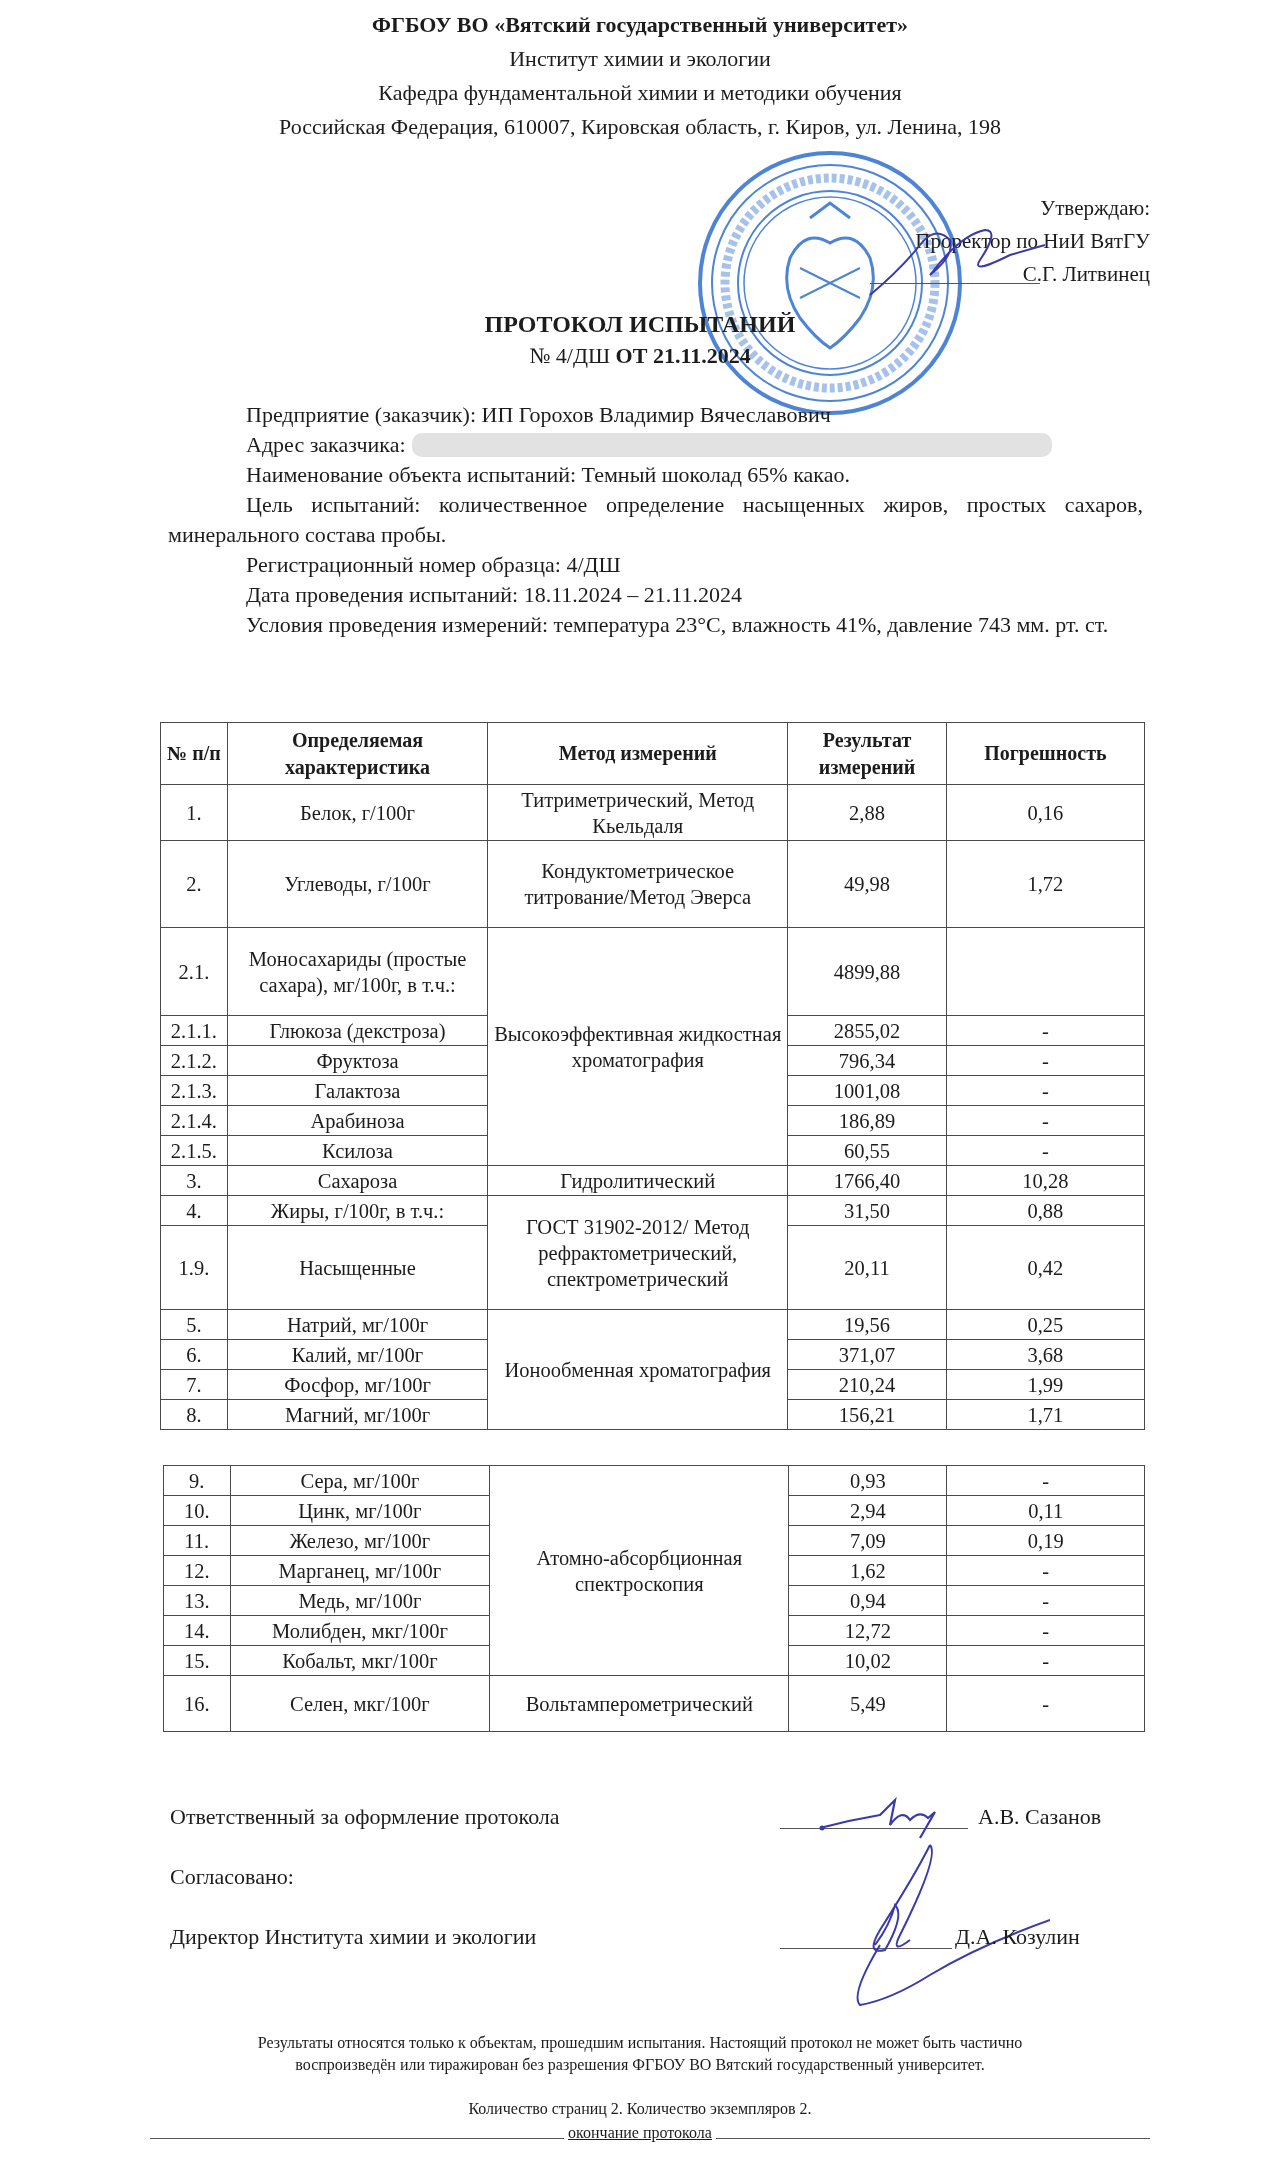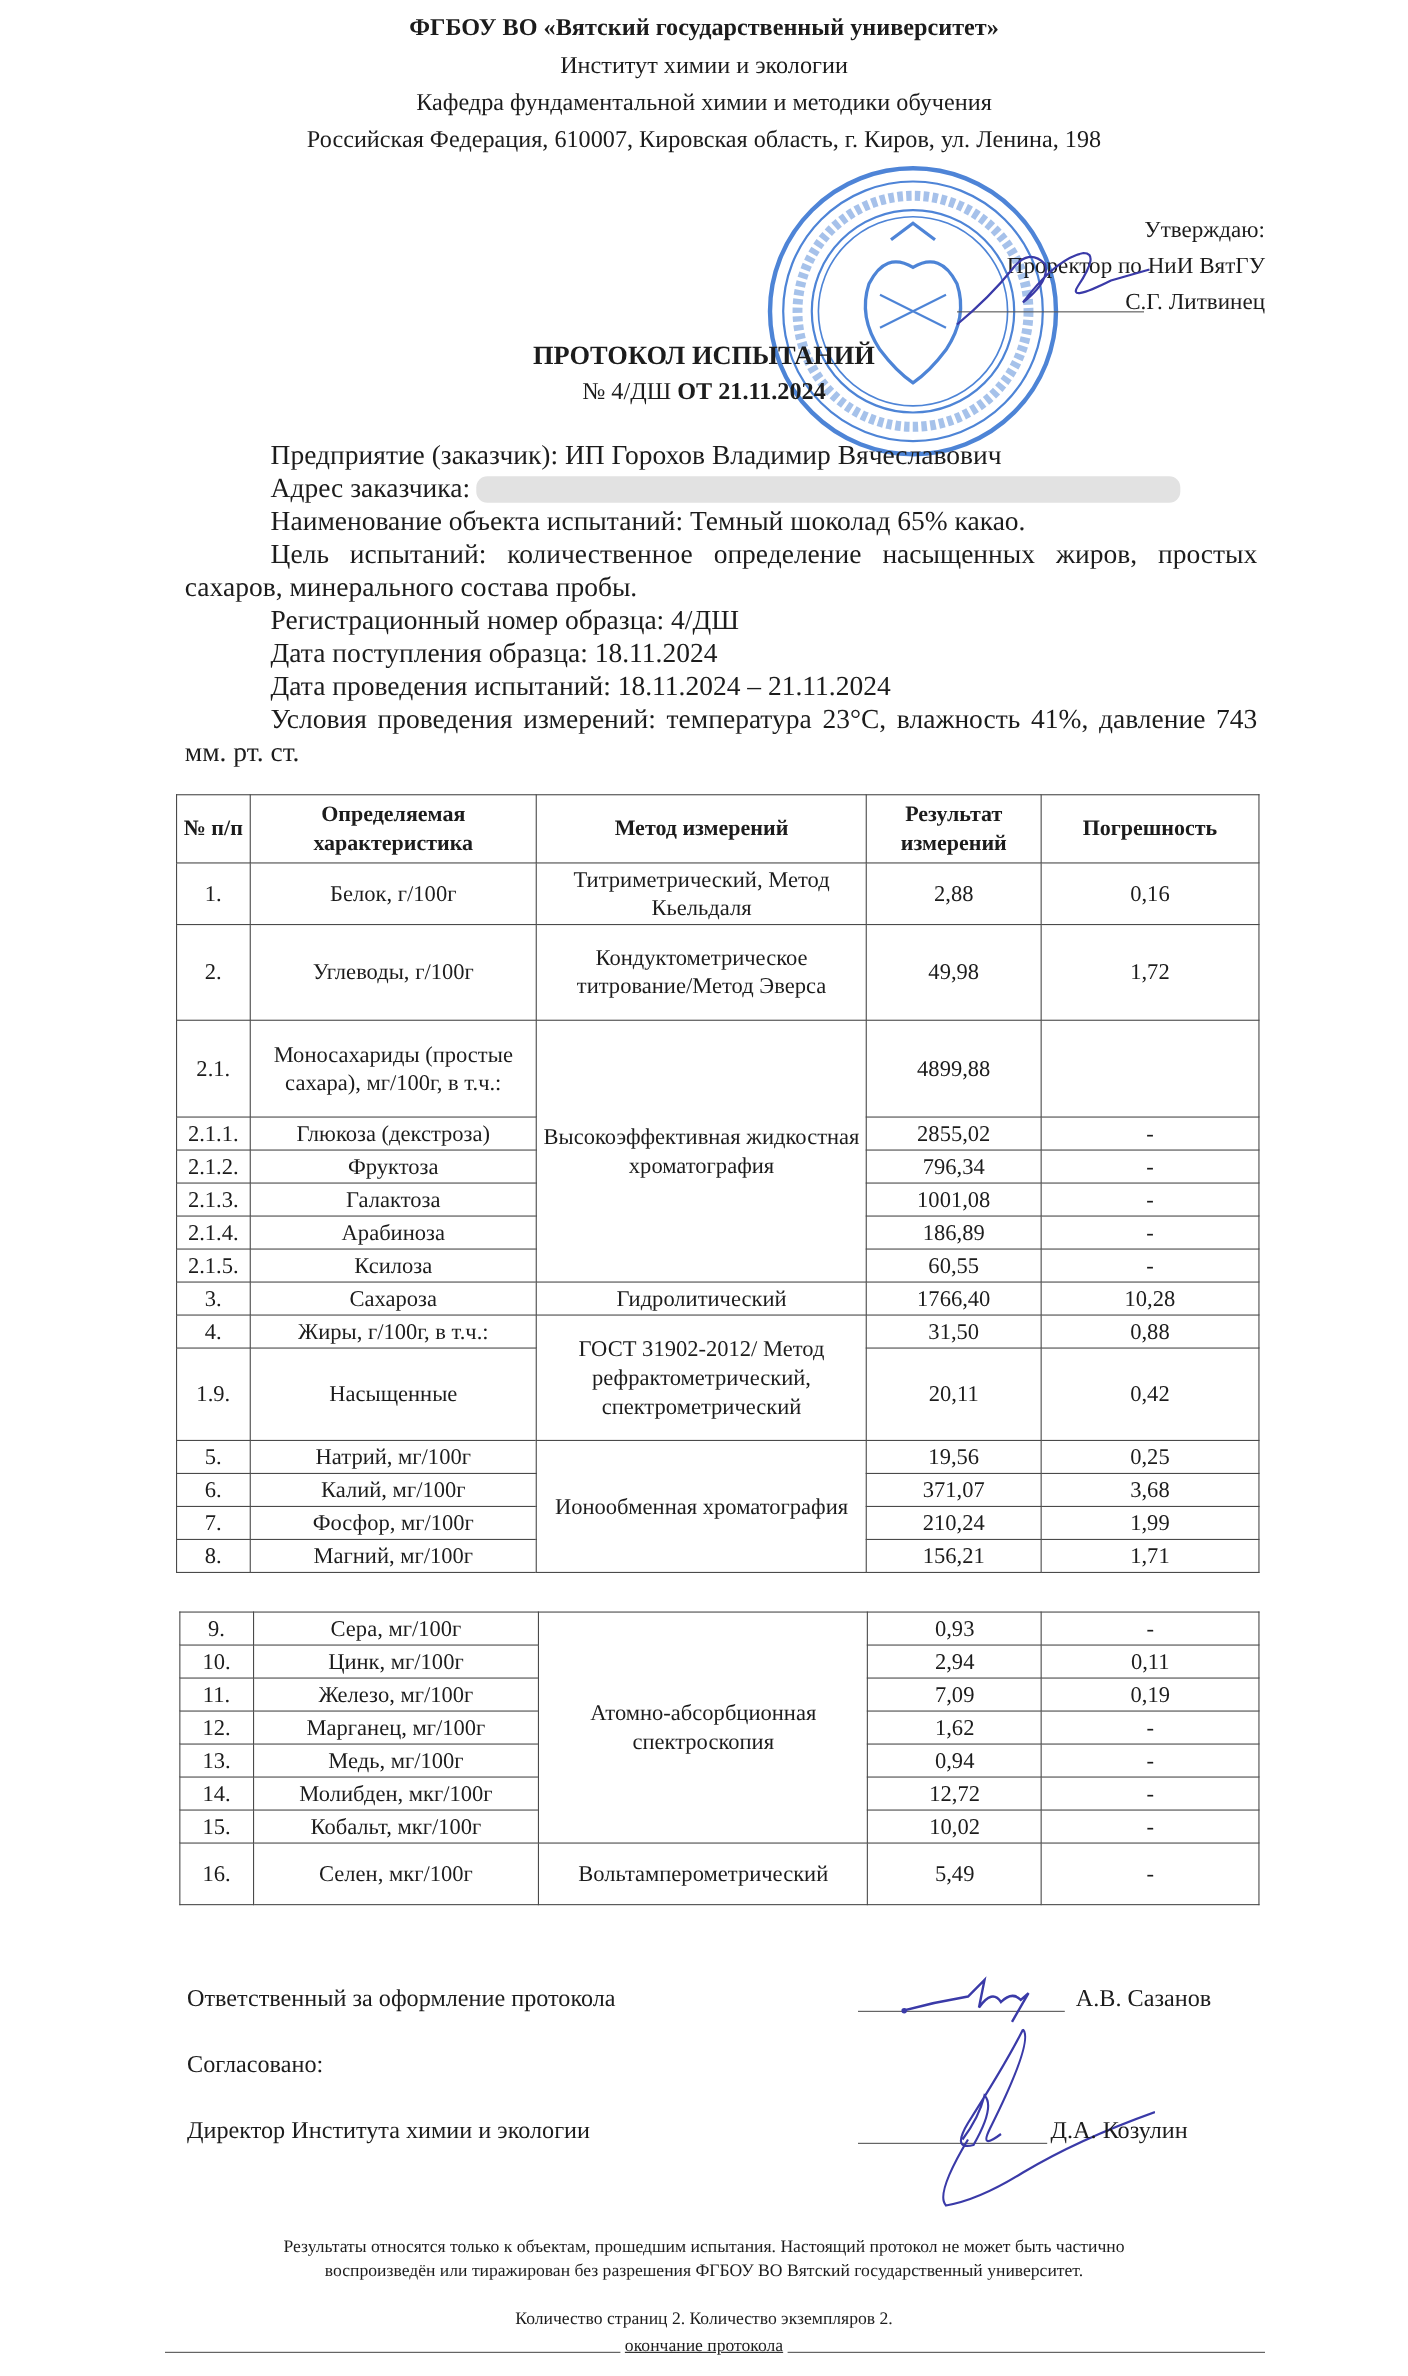--- a/index.html
+++ b/index.html
@@ -5,21 +5,21 @@
   html, body { margin: 0; padding: 0; background: #ffffff; }
   body { width: 1280px; height: 2160px; position: relative; overflow: hidden;
          font-family: "Liberation Serif", "DejaVu Serif", serif; color: #1c1c1c; }
   .abs { position: absolute; }
   .center { left: 0; width: 1280px; text-align: center; }
   .hdr-line { font-size: 22px; line-height: 34px; }
   .hdr-bold { font-weight: bold; }
   .approve { right: 130px; text-align: right; font-size: 21px; line-height: 33px; }
   .title { font-size: 24px; font-weight: bold; line-height: 32px; }
   .subtitle { font-size: 22px; line-height: 32px; }
-  .info { left: 168px; width: 975px; font-size: 25px; line-height: 30px; text-align: justify; }
+  .info { left: 168px; width: 975px; font-size: 22px; line-height: 30px; text-align: justify; }
   .info p { margin: 0; text-indent: 78px; }
   .redact { display: inline-block; width: 640px; height: 24px; background: #e2e2e2;
             border-radius: 10px; vertical-align: -5px; margin-left: 6px; }
   table { border-collapse: collapse; position: absolute; left: 160px; width: 985px;
           font-size: 20.5px; table-layout: fixed; }
   td, th { border: 1.3px solid #4a4a4a; text-align: center; vertical-align: middle;
            padding: 0 3px; line-height: 26px; }
   th { font-weight: bold; font-size: 20px; line-height: 27px; }
   .c1 { width: 59px; } .c2 { width: 230px; } .c3 { width: 265px; }
   .c4 { width: 140px; } .c5 { width: 175px; }
@@ -62,21 +62,20 @@
   <span>№ 4/ДШ</span>
   <b>ОТ 21.11.2024</b>
 </div>
 
 <div class="abs info" style="top:400px;">
   <p>Предприятие (заказчик): ИП Горохов Владимир Вячеславович</p>
   <p><span>Адрес заказчика:</span><span class="redact"></span></p>
   <p>Наименование объекта испытаний: Темный шоколад 65% какао.</p>
   <p>Цель испытаний: количественное определение насыщенных жиров, простых сахаров, минерального состава пробы.</p>
   <p>Регистрационный номер образца: 4/ДШ</p>
-  <p>Дата поступления образца: 18.11.2024</p>
   <p>Дата проведения испытаний: 18.11.2024 – 21.11.2024</p>
   <p>Условия проведения измерений: температура 23°С, влажность 41%, давление 743 мм. рт. ст.</p>
 </div>
 
 <table style="top:722px;">
   <colgroup>
       <col class="c1">
       <col class="c2">
       <col class="c3">
       <col class="c4">

